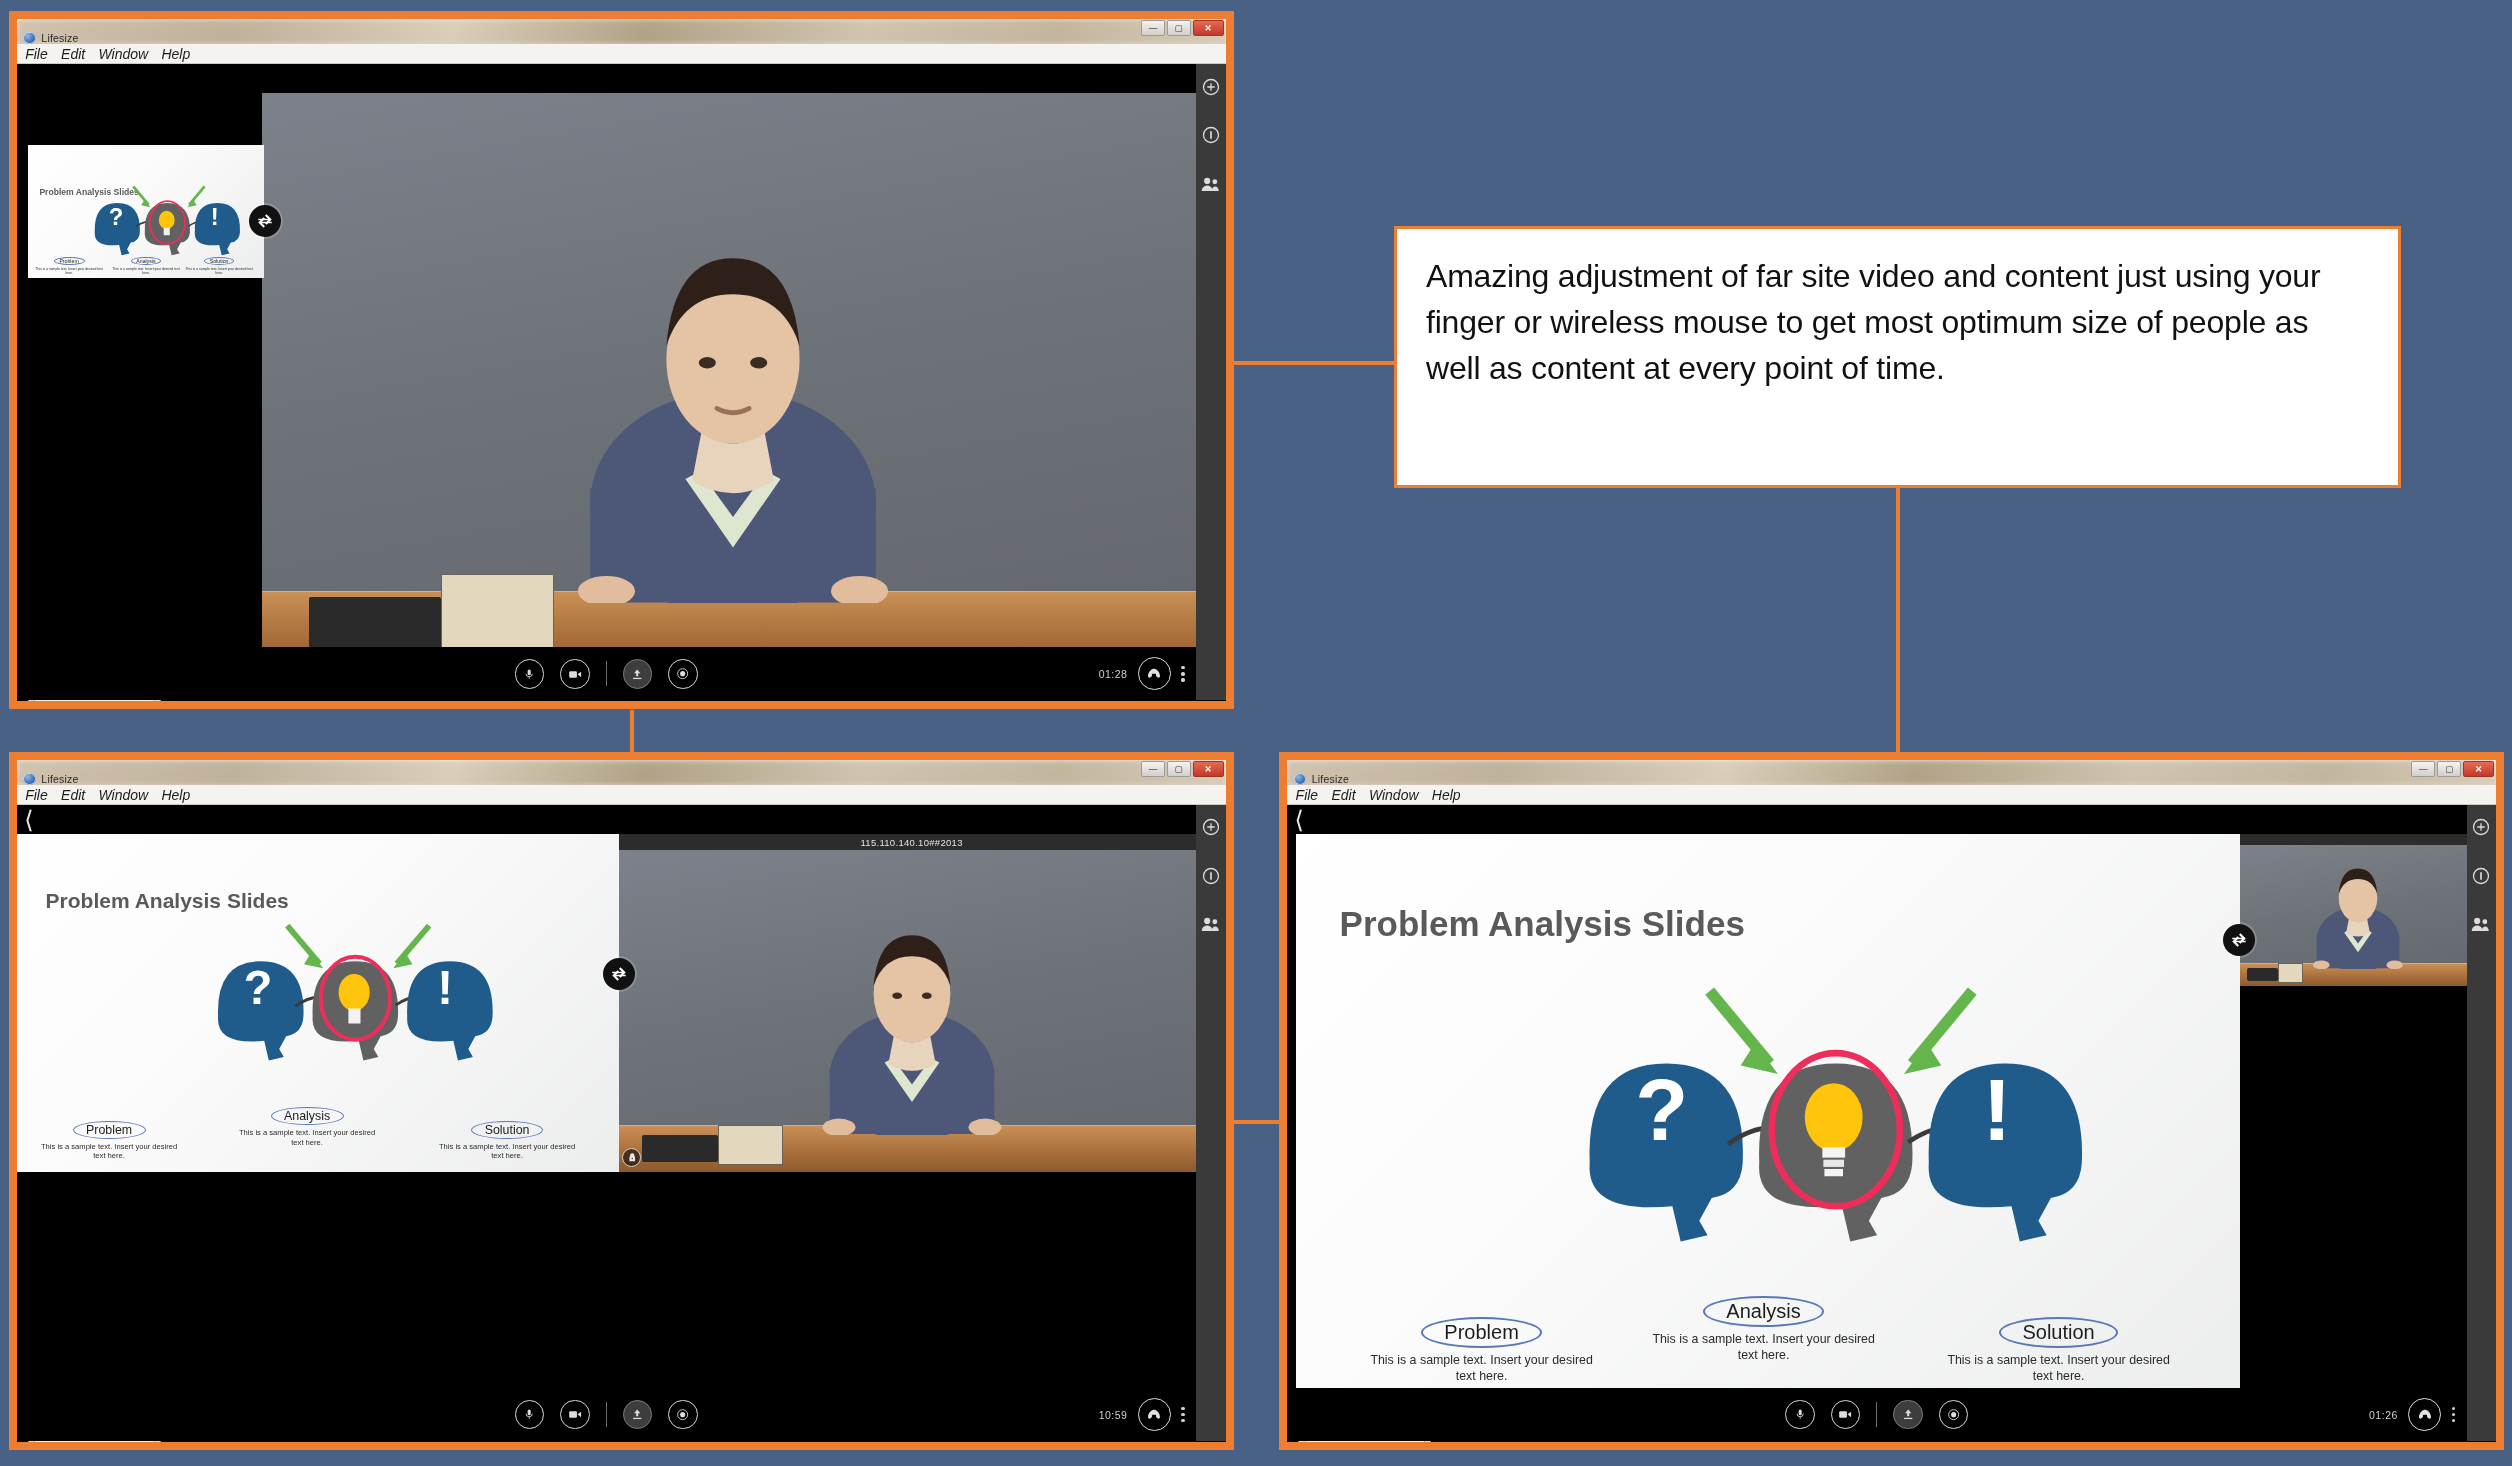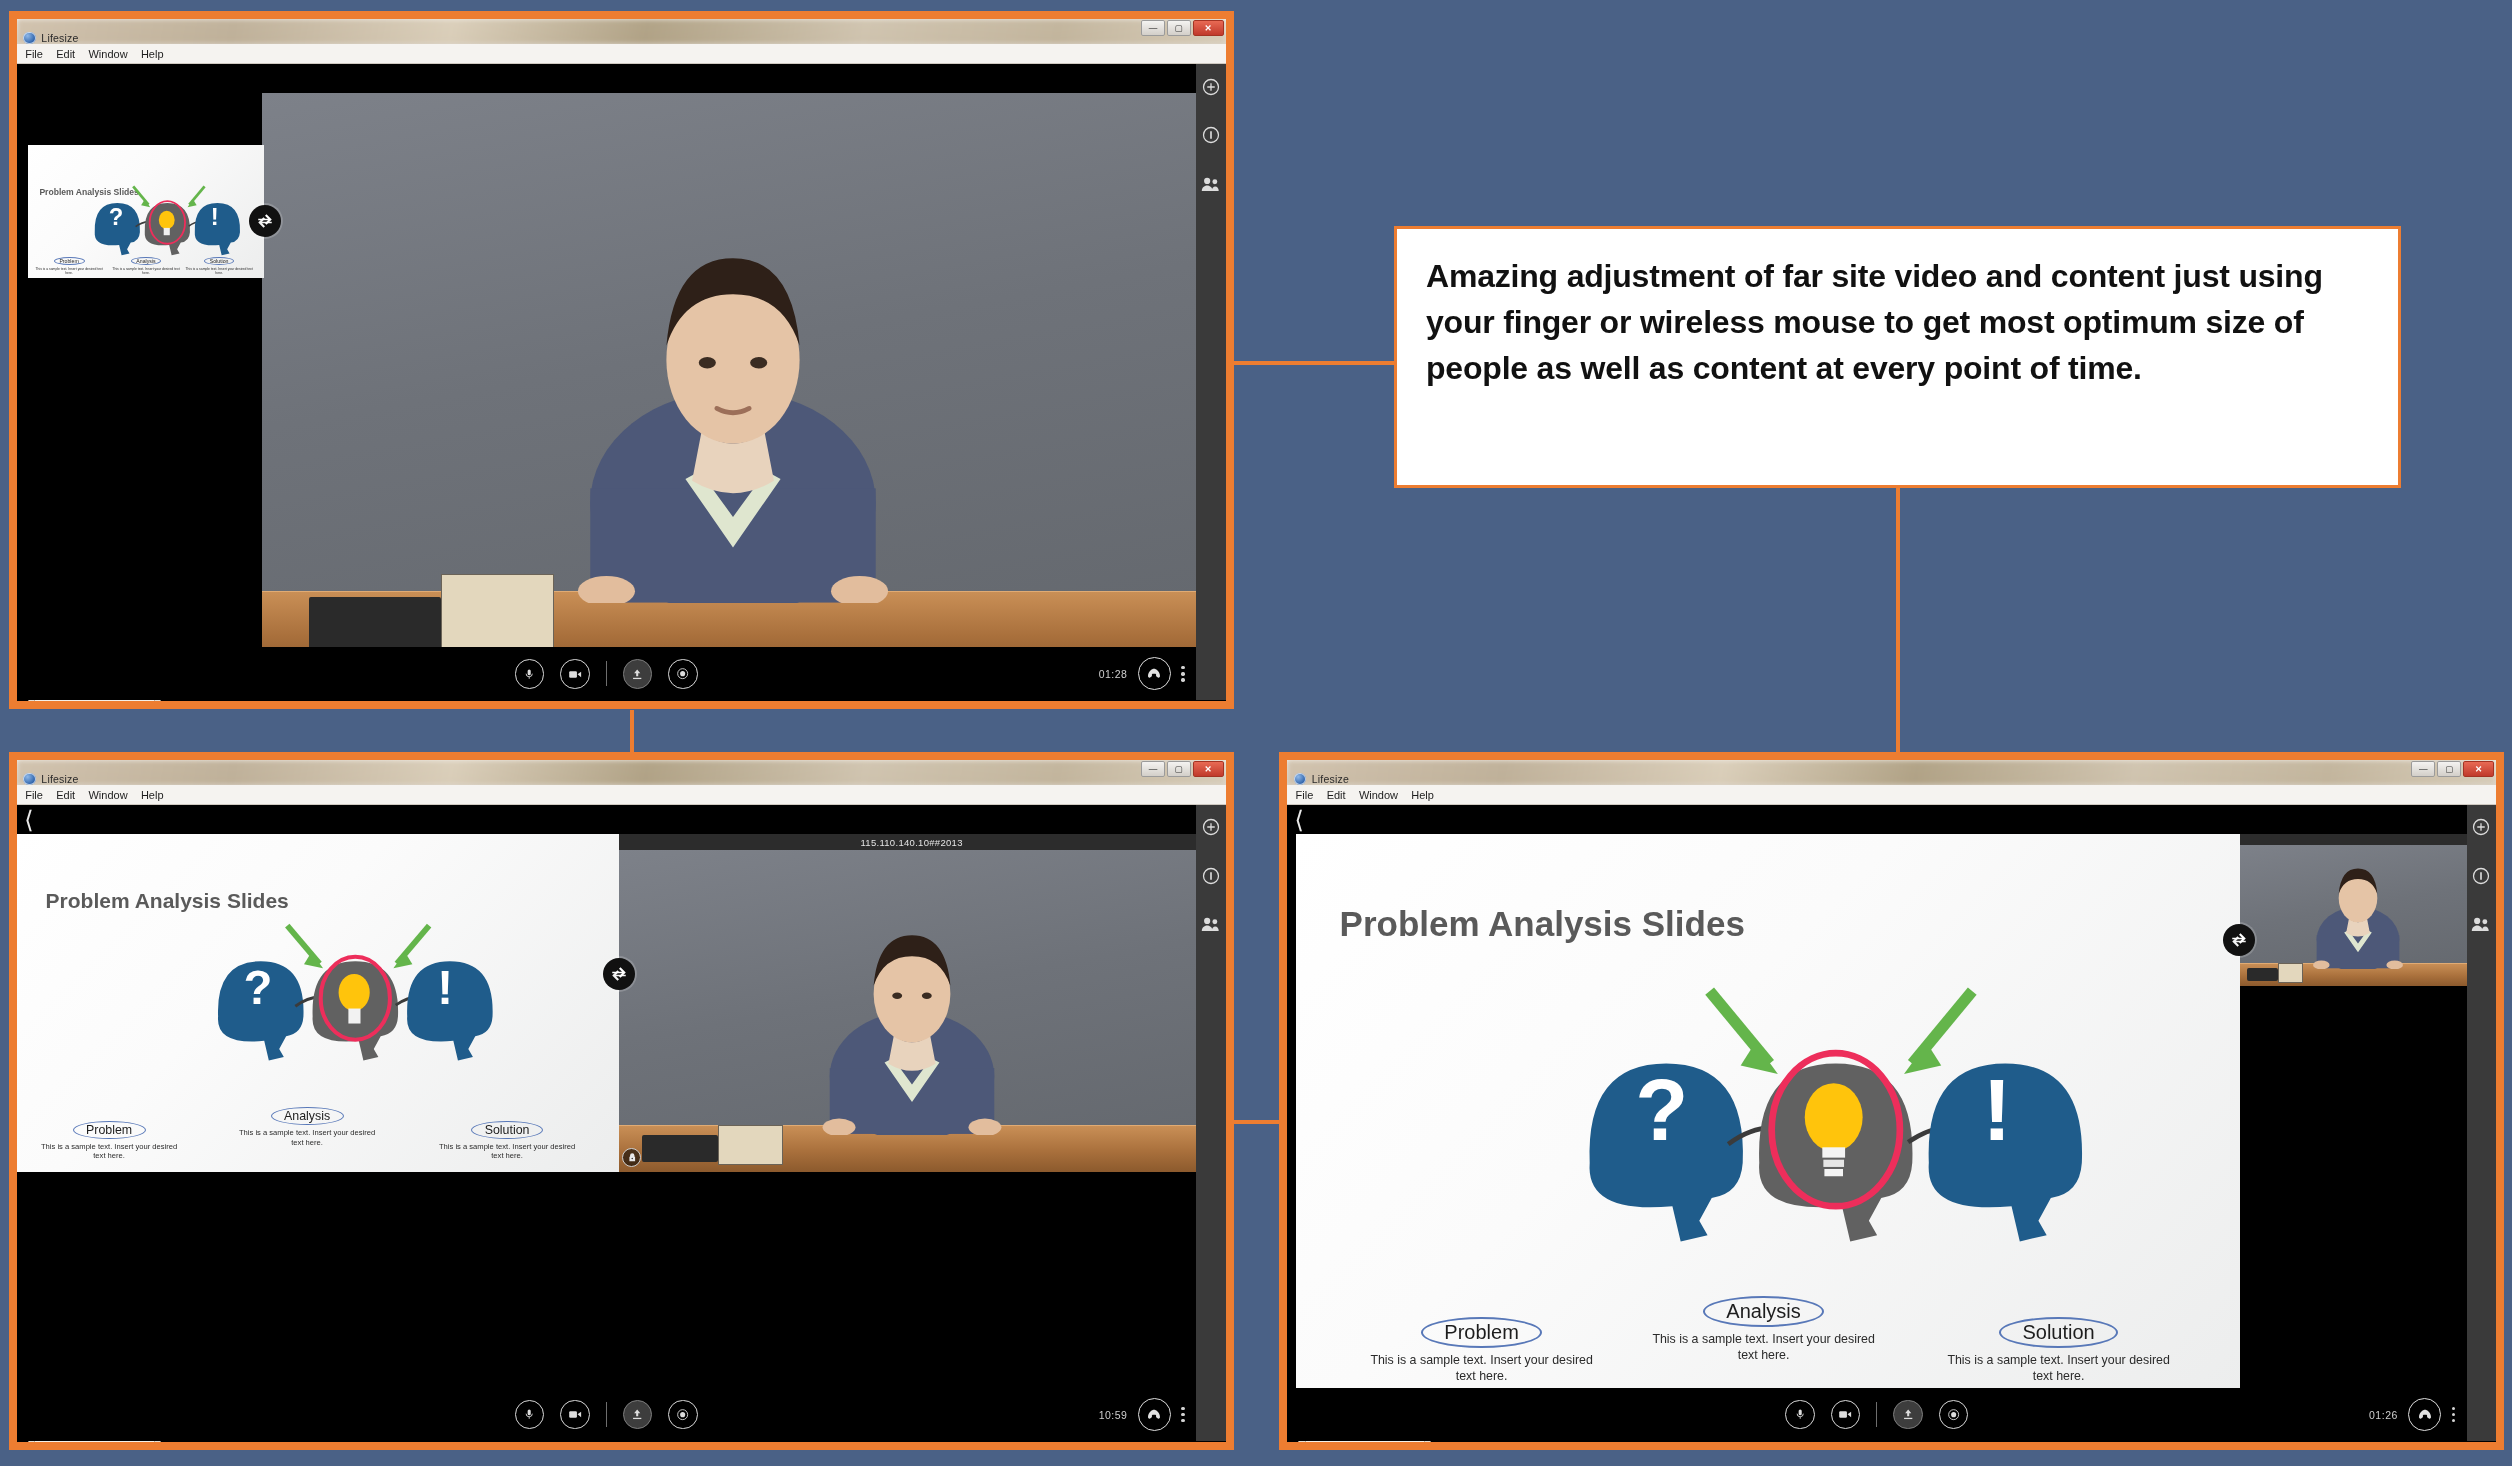--- a/index.html
+++ b/index.html
@@ -42,21 +42,21 @@
     border-radius:1.9px;
     background:linear-gradient(to bottom,#f4f3f1,#d3cfc9);
     display:flex;align-items:center;justify-content:center;
     font-size:8.6px;color:#333;
   }
   .wc.close { background:linear-gradient(to bottom,#e86a54,#c0392b); border-color:#a33323; color:#fff; width:31px; font-weight:bold;}
   .menubar {
     height:20px; background:#f5f3f0; border-bottom:1px solid #cfc9c1;
     display:flex; align-items:center; gap:13.3px; padding-left:8.6px;
   }
-  .menubar span { font-size:11px; color:#1d1d1d; }
+  .menubar span { font-size:14px; color:#1d1d1d;font-style:italic; }
   .stage { position:relative; background:#000; width:100%; }
   .topbar {
     height:29px; background:#000; position:relative;
     display:flex; align-items:center;
   }
   .back-chevron {
     color:#e9e9e9; font-size:24px; line-height:1; padding-left:7.6px; font-weight:300;
   }
   
   .rail {
@@ -123,21 +123,20 @@
   .slide-label-box { position:absolute; text-align:center; }
   .slide-label { display:inline-block; color:#1d1d1d; position:relative; white-space:nowrap; }
   .slide-sub { color:#2b2b2b; line-height:1.25; }
   
   .callout {
     position:absolute;
     background:#ffffff;
     border:3.8px solid #ED7D31;
     padding:25px 29px 46px 29px;
     color:#111;
-    font-weight:bold;
   }
   .callout p { font-size:32px; line-height:1.43; font-family:"Liberation Sans", sans-serif; letter-spacing:-0.2px;}
   .conn { position:absolute; background:#ED7D31; }
 </style>
 </head>
 <body>
 
 <div class="conn" style="left:1231px;top:361px;width:168px;height:3.8px;"></div>
 <div class="conn" style="left:1896px;top:488px;width:3.8px;height:276px;"></div>
 <div class="conn" style="left:630px;top:710px;width:3.8px;height:42px;"></div>

